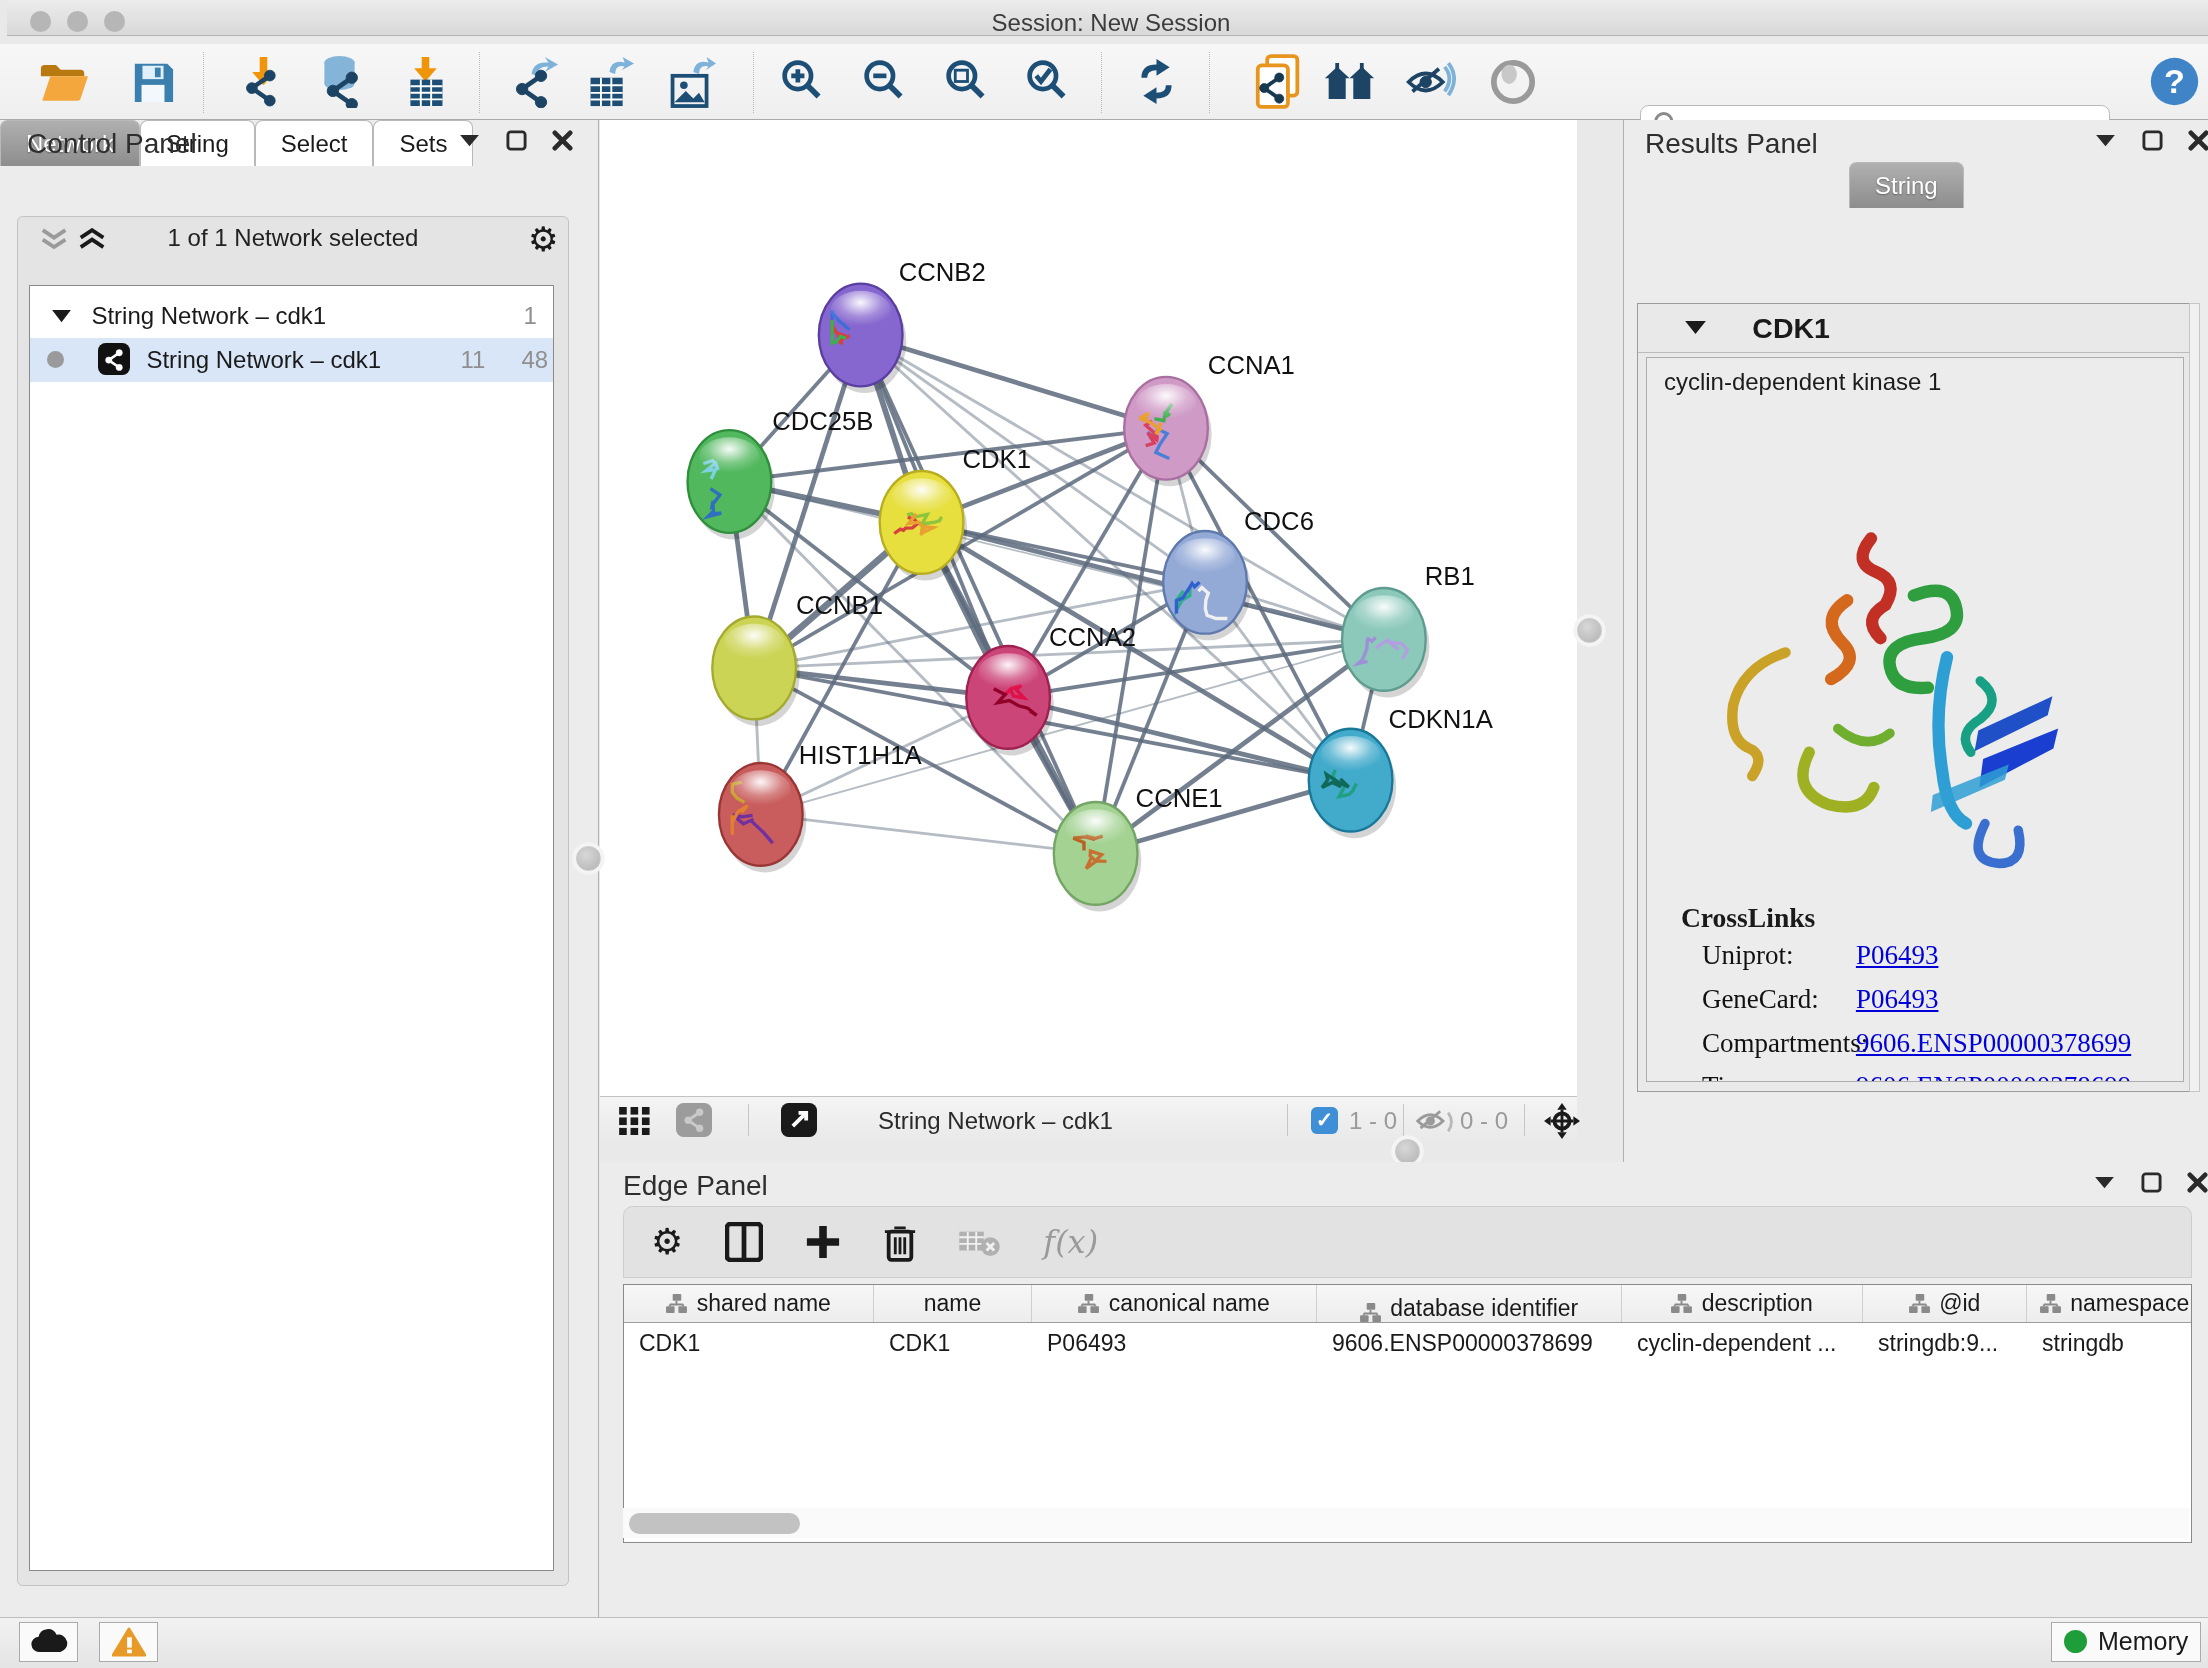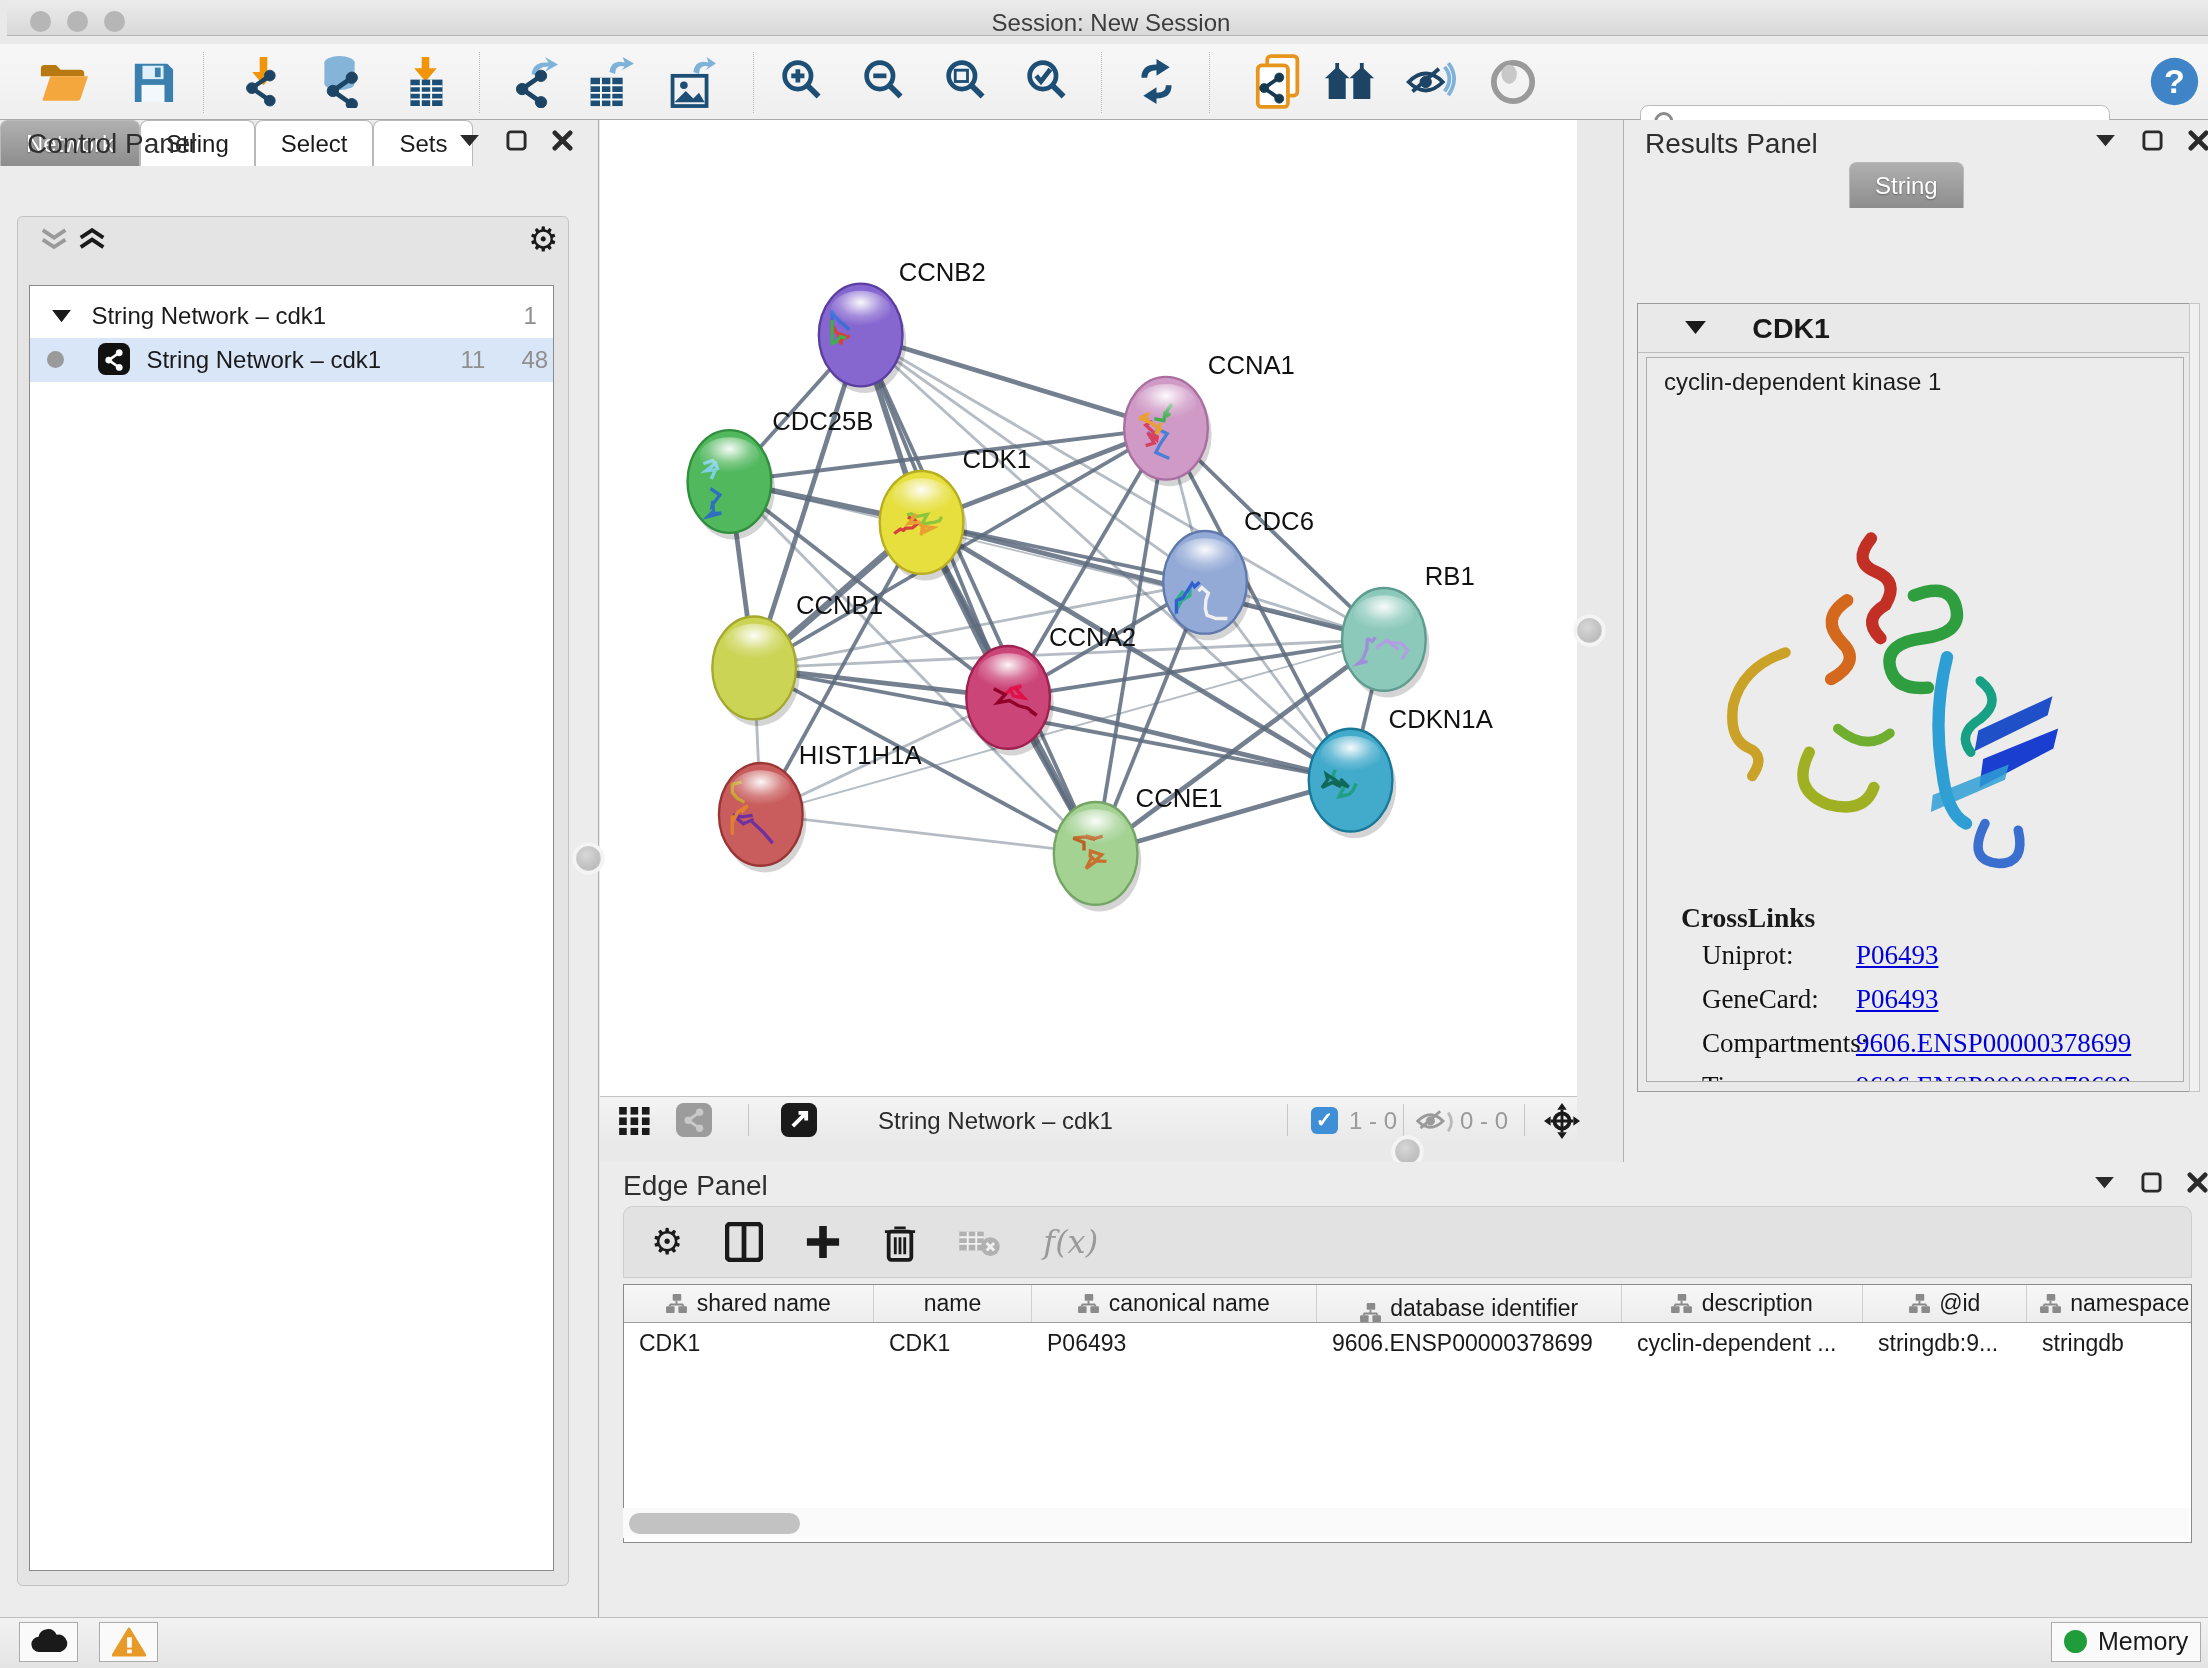--- a/index.html
+++ b/index.html
@@ -319,20 +319,21 @@
             <path d="M4 2 L16 10 L28 2"></path>
             <path d="M4 12 L16 20 L28 12"></path>
           </g>
         </svg>
       <svg class="abs" style="left:59px;top:11.4px" width="32" height="25" viewBox="0 0 34 26">
         <g stroke="#1a1a1a" stroke-width="4" fill="none">
             <path d="M4 10 L16 2 L28 10"></path>
             <path d="M4 20 L16 12 L28 20"></path>
           </g>
         </svg>
+      <div id="cp-status">1 of 1 Network selected</div>
       <div class="abs" style="left:510px; top:1.9px; font-size:34px">⚙</div>
     </div>
     <div id="net-list" class="abs">
       <div class="net-row" style="margin-top:7.6px">
         <svg class="abs" style="left:21px;top:15px" width="21" height="15" viewBox="0 0 22 16">
             <path d="M1 1 L21 1 L11 14 Z" fill="#1a1a1a"></path>
           </svg>
         <span class="abs" style="left:61px">String Network – cdk1</span>
         <span class="cnt" style="left:493px">1</span>
       </div>

